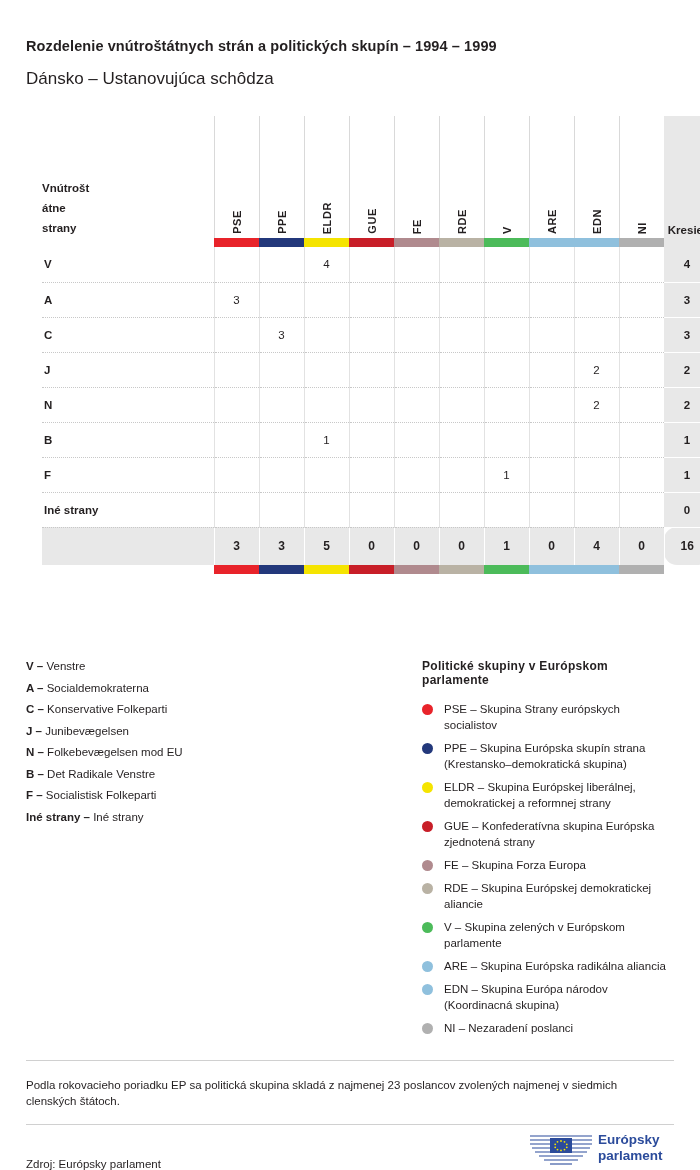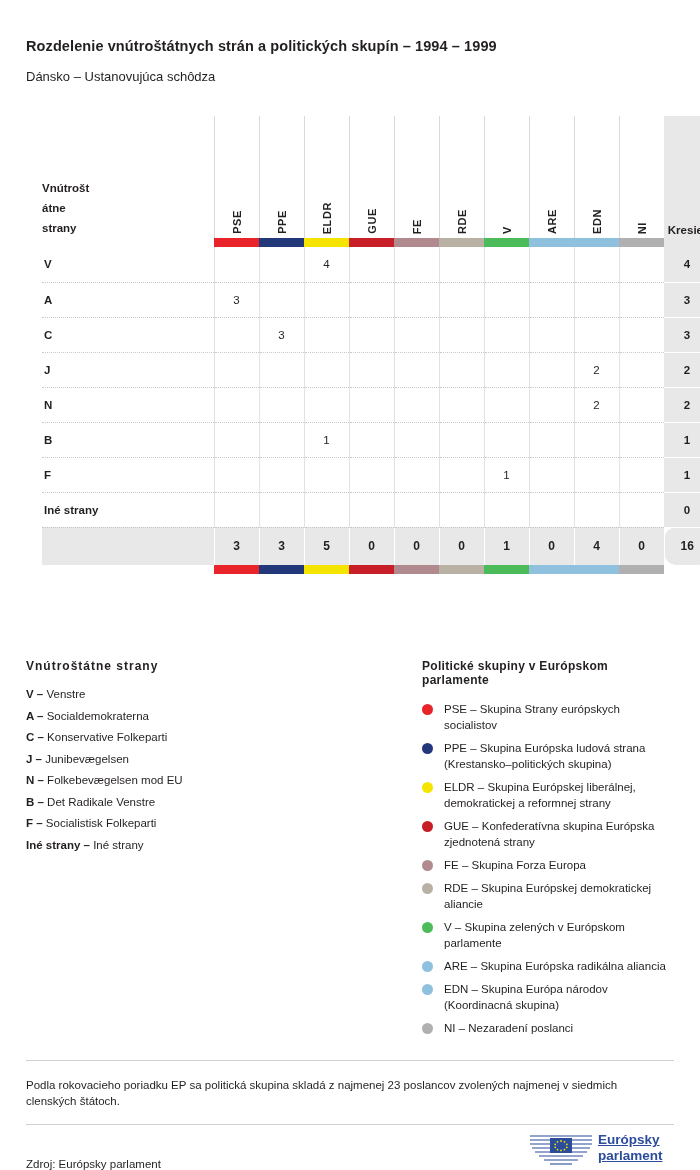--- a/index.html
+++ b/index.html
@@ -12,21 +12,21 @@
   }
   .page { position: relative; width: 700px; height: 1170px; overflow: hidden; margin-top: 20px; }
 
   
   .title {
     position: absolute; left: 26px; top: 18px;
     font-size: 14.5px; font-weight: bold; letter-spacing: .1px;
   }
   .subtitle {
     position: absolute; left: 26px; top: 49px;
-    font-size: 13px; font-weight: normal;
+    font-size: 17px; font-weight: normal;
   }
 
   
   .matrix { position: absolute; left: 42px; top: 96px; width: 648px; }
   table.grid { border-collapse: collapse; width: 648px; table-layout: fixed; }
   table.grid td, table.grid th { padding: 0; margin: 0; }
 
   .colhead-cell {
     height: 122px; vertical-align: bottom;
     border-left: 1px solid #d9d9d9;
@@ -104,21 +104,21 @@
   }
   .source {
     position: absolute; left: 26px; top: 1138px;
     font-size: 11.5px;
   }
   .source b { font-weight: normal; }
 
   .ep-logo { position: absolute; left: 528px; top: 1110px; width: 146px; height: 40px; }
   .ep-logo .wordmark {
     position: absolute; left: 70px; top: 2px;
-    font-size: 13.5px; font-weight: bold; color: #2b4b9b; line-height: 16px; text-decoration: underline;
+    font-size: 13.5px; font-weight: bold; color: #2b4b9b; line-height: 16px;
   }
 </style>
 </head>
 <body>
 
 <div class="page">
 
   <div class="title">Rozdelenie vnútroštátnych strán a politických skupín – 1994 – 1999</div>
   <div class="subtitle">Dánsko – Ustanovujúca schôdza</div>
 
@@ -309,38 +309,37 @@
             <td style="background:#8fc0dd"></td>
             <td style="background:#8fc0dd"></td>
             <td style="background:#b0b0b0"></td>
             <td class="spacer"></td>
           </tr>
         </tbody>
     </table>
   </div>
 
   <div class="legend-left">
-    <div class="legend-title sp">Vnútroštátne strany</div>
     <div id="leg-left-items">
         <div class="leg-row party"><span class="code">V –</span> <span>Venstre</span></div>
         <div class="leg-row party"><span class="code">A –</span> <span>Socialdemokraterna</span></div>
         <div class="leg-row party"><span class="code">C –</span> <span>Konservative Folkeparti</span></div>
         <div class="leg-row party"><span class="code">J –</span> <span>Junibevægelsen</span></div>
         <div class="leg-row party"><span class="code">N –</span> <span>Folkebevægelsen mod EU</span></div>
         <div class="leg-row party"><span class="code">B –</span> <span>Det Radikale Venstre</span></div>
         <div class="leg-row party"><span class="code">F –</span> <span>Socialistisk Folkeparti</span></div>
         <div class="leg-row party"><span class="code">Iné strany –</span> <span>Iné strany</span></div>
       </div>
   </div>
 
   <div class="legend-right">
     <div class="legend-title">Politické skupiny v Európskom parlamente</div>
     <div id="leg-right-items">
         <div class="leg-right-row"><span class="dot" style="background:#e8232a"></span><span class="code">PSE –</span> <span>Skupina Strany európskych socialistov</span></div>
-        <div class="leg-right-row"><span class="dot" style="background:#23387b"></span><span class="code">PPE –</span> <span>Skupina Európska ludová strana (Krestansko–politických skupina)</span></div>
+        <div class="leg-right-row"><span class="dot" style="background:#23387b"></span><span class="code">PPE –</span> <span>Skupina Európska skupín strana (Krestansko–demokratická skupina)</span></div>
         <div class="leg-right-row"><span class="dot" style="background:#f5e400"></span><span class="code">ELDR –</span> <span>Skupina Európskej liberálnej, demokratickej a reformnej strany</span></div>
         <div class="leg-right-row"><span class="dot" style="background:#c81e28"></span><span class="code">GUE –</span> <span>Konfederatívna skupina Európska zjednotená strany</span></div>
         <div class="leg-right-row"><span class="dot" style="background:#b08a8e"></span><span class="code">FE –</span> <span>Skupina Forza Europa</span></div>
         <div class="leg-right-row"><span class="dot" style="background:#b9b2a4"></span><span class="code">RDE –</span> <span>Skupina Európskej demokratickej aliancie</span></div>
         <div class="leg-right-row"><span class="dot" style="background:#4cbb5a"></span><span class="code">V –</span> <span>Skupina zelených v Európskom parlamente</span></div>
         <div class="leg-right-row"><span class="dot" style="background:#8fc0dd"></span><span class="code">ARE –</span> <span>Skupina Európska radikálna aliancia</span></div>
         <div class="leg-right-row"><span class="dot" style="background:#8fc0dd"></span><span class="code">EDN –</span> <span>Skupina Európa národov (Koordinacná skupina)</span></div>
         <div class="leg-right-row"><span class="dot" style="background:#b0b0b0"></span><span class="code">NI –</span> <span>Nezaradení poslanci</span></div>
       </div>
   </div>

